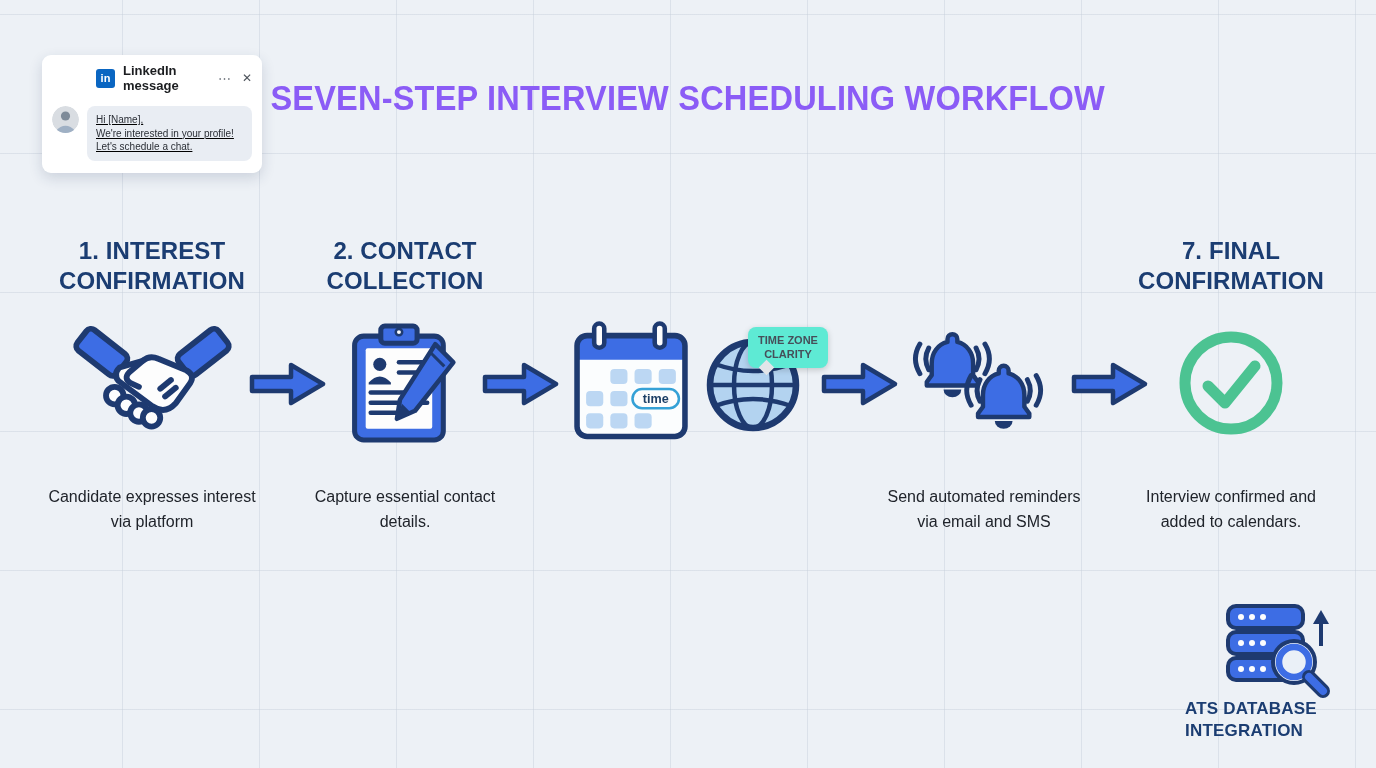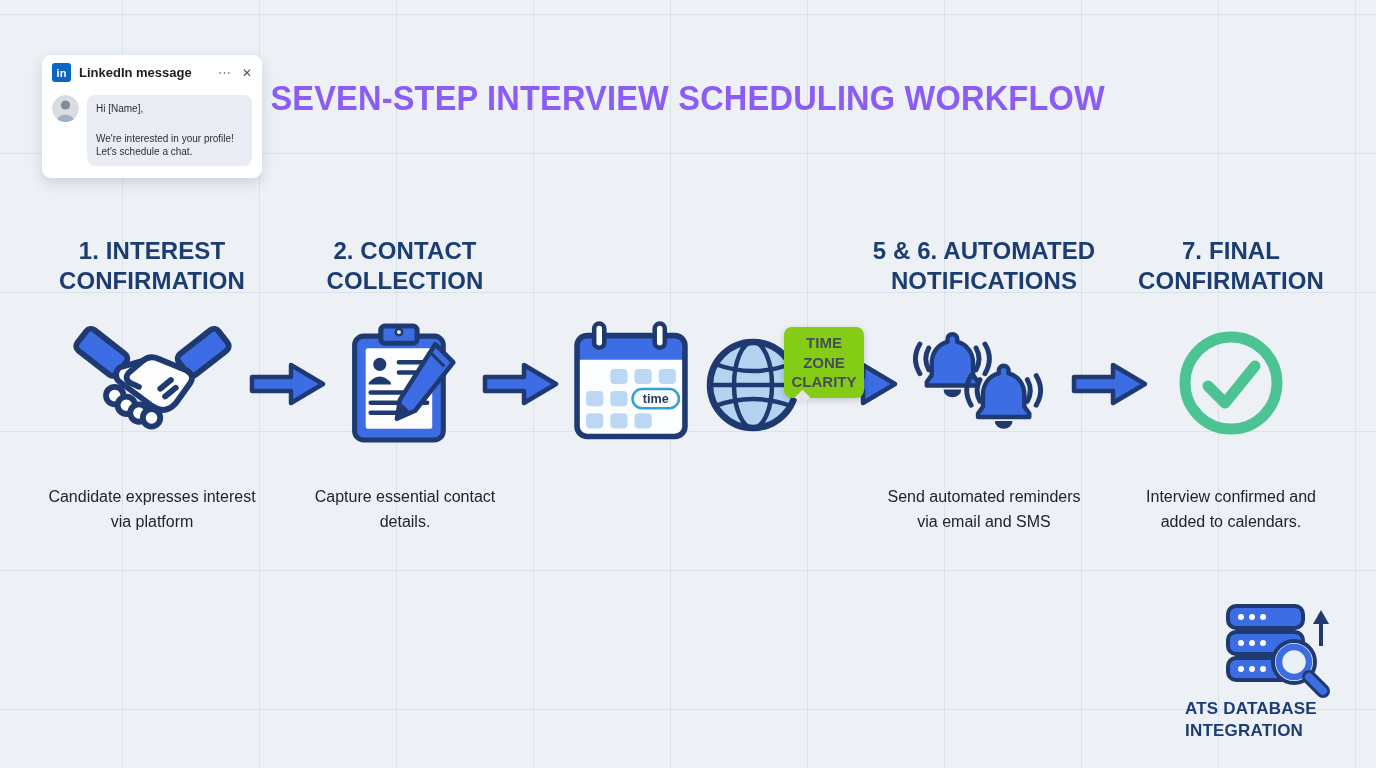--- a/index.html
+++ b/index.html
@@ -27,32 +27,32 @@
   
   .li-card{
     position:absolute; left:42px; top:55px; width:220px;
     background:#fff; border-radius:9px;
     box-shadow:0 5px 14px rgba(30,50,90,0.16);
   }
   .li-header{ display:flex; align-items:center; padding:8px 10px 7px 10px; }
   .li-logo{
     width:19px; height:19px; background:#0a66c2; border-radius:3px;
     color:#fff; font-weight:bold; font-size:11px;
-    display:flex; align-items:center; justify-content:center;
+    display:flex; align-items:center; justify-content:center;margin-left:44px;
   }
   .li-title{ font-size:13px; font-weight:bold; color:#1b1d20; margin-left:8px; flex:1; }
   .li-dots{ font-size:13px; color:#5b616a; letter-spacing:1px; cursor:pointer; }
   .li-close{ font-size:12px; color:#4e545c; margin-left:10px; cursor:pointer; }
-  .li-body{ display:flex; padding:6px 10px 12px 10px; }
+  .li-body{ display:flex; padding:6px 10px 12px 10px;text-decoration:underline; }
   .li-avatar{ width:27px; height:27px; border-radius:50%; overflow:hidden; flex:none; }
   .li-bubble{
     margin-left:8px; background:#e9edf3; border-radius:8px;
     padding:7px 9px; font-size:10px; color:#2b2f36; line-height:1.35;
   }
-  .li-msg{ margin-top:16px; }
+  .li-msg{ margin-top:0; }
 
   
   .step-col{ position:absolute; top:4px; height:100%; }
   .step-heading{
     position:absolute; top:232px; left:0; right:0; margin:0 auto;
     text-align:center; font-size:24px; font-weight:bold;
     color:#1b3d72; line-height:30px; letter-spacing:0.1px;
   }
   .step-desc{
     position:absolute; top:480px; left:0; right:0; margin:0 auto;
@@ -61,23 +61,23 @@
   .col1{ left:27px;  width:250px; } .col1 .step-heading{ max-width:200px; } .col1 .step-desc{ max-width:232px; }
   .col2{ left:285px; width:240px; } .col2 .step-heading{ max-width:180px; } .col2 .step-desc{ max-width:190px; }
   .col3{ left:558px; width:260px; } .col3 .step-heading{ max-width:250px; } .col3 .step-desc{ max-width:252px; }
   .col4{ left:864px; width:240px; } .col4 .step-heading{ max-width:230px; } .col4 .step-desc{ max-width:200px; }
   .col5{ left:1111px; width:240px; } .col5 .step-heading{ max-width:190px; } .col5 .step-desc{ max-width:190px; }
 
   .icon-abs{ position:absolute; }
 
   
   .tz-tooltip{
-    position:absolute; left:784px; top:327px; width:80px;
-    background:#84cc16; border-radius:8px; padding:6px 5px;
-    font-size:15px; font-weight:bold; color:#464e59; text-align:center;
+    position:absolute; left:748px; top:327px; width:80px;
+    background:#5eead4; border-radius:8px; padding:6px 5px;
+    font-size:11px; font-weight:bold; color:#464e59; text-align:center;
     line-height:1.3; box-shadow:0 2px 6px rgba(0,0,0,0.18); z-index:5;
   }
   .tz-tooltip::after{
     content:""; position:absolute; left:13px; bottom:-5px;
     width:11px; height:11px; background:#e2e5e9; transform:rotate(45deg);
   }
 
   
   .ats-label{
     position:absolute; left:1185px; top:698px; width:180px;
@@ -120,21 +120,20 @@
 
   <div class="step-col col1">
     <div class="step-heading">1. INTEREST CONFIRMATION</div>
     <div class="step-desc">Candidate expresses interest via platform</div>
   </div>
   <div class="step-col col2">
     <div class="step-heading">2. CONTACT COLLECTION</div>
     <div class="step-desc">Capture essential contact details.</div>
   </div>
   <div class="step-col col4">
-    <div class="step-heading">5 &amp; 6. AUTOMATED NOTIFICATIONS</div>
     <div class="step-desc">Send automated reminders via email and SMS</div>
   </div>
   <div class="step-col col5">
     <div class="step-heading">7. FINAL CONFIRMATION</div>
     <div class="step-desc">Interview confirmed and added to calendars.</div>
   </div>
 
   <div class="icon-abs" style="left:75px; top:328px;">
     <svg width="155" height="108" viewBox="0 0 160 110">
       <g stroke="#1e3a70" stroke-width="6" stroke-linejoin="round" stroke-linecap="round">

